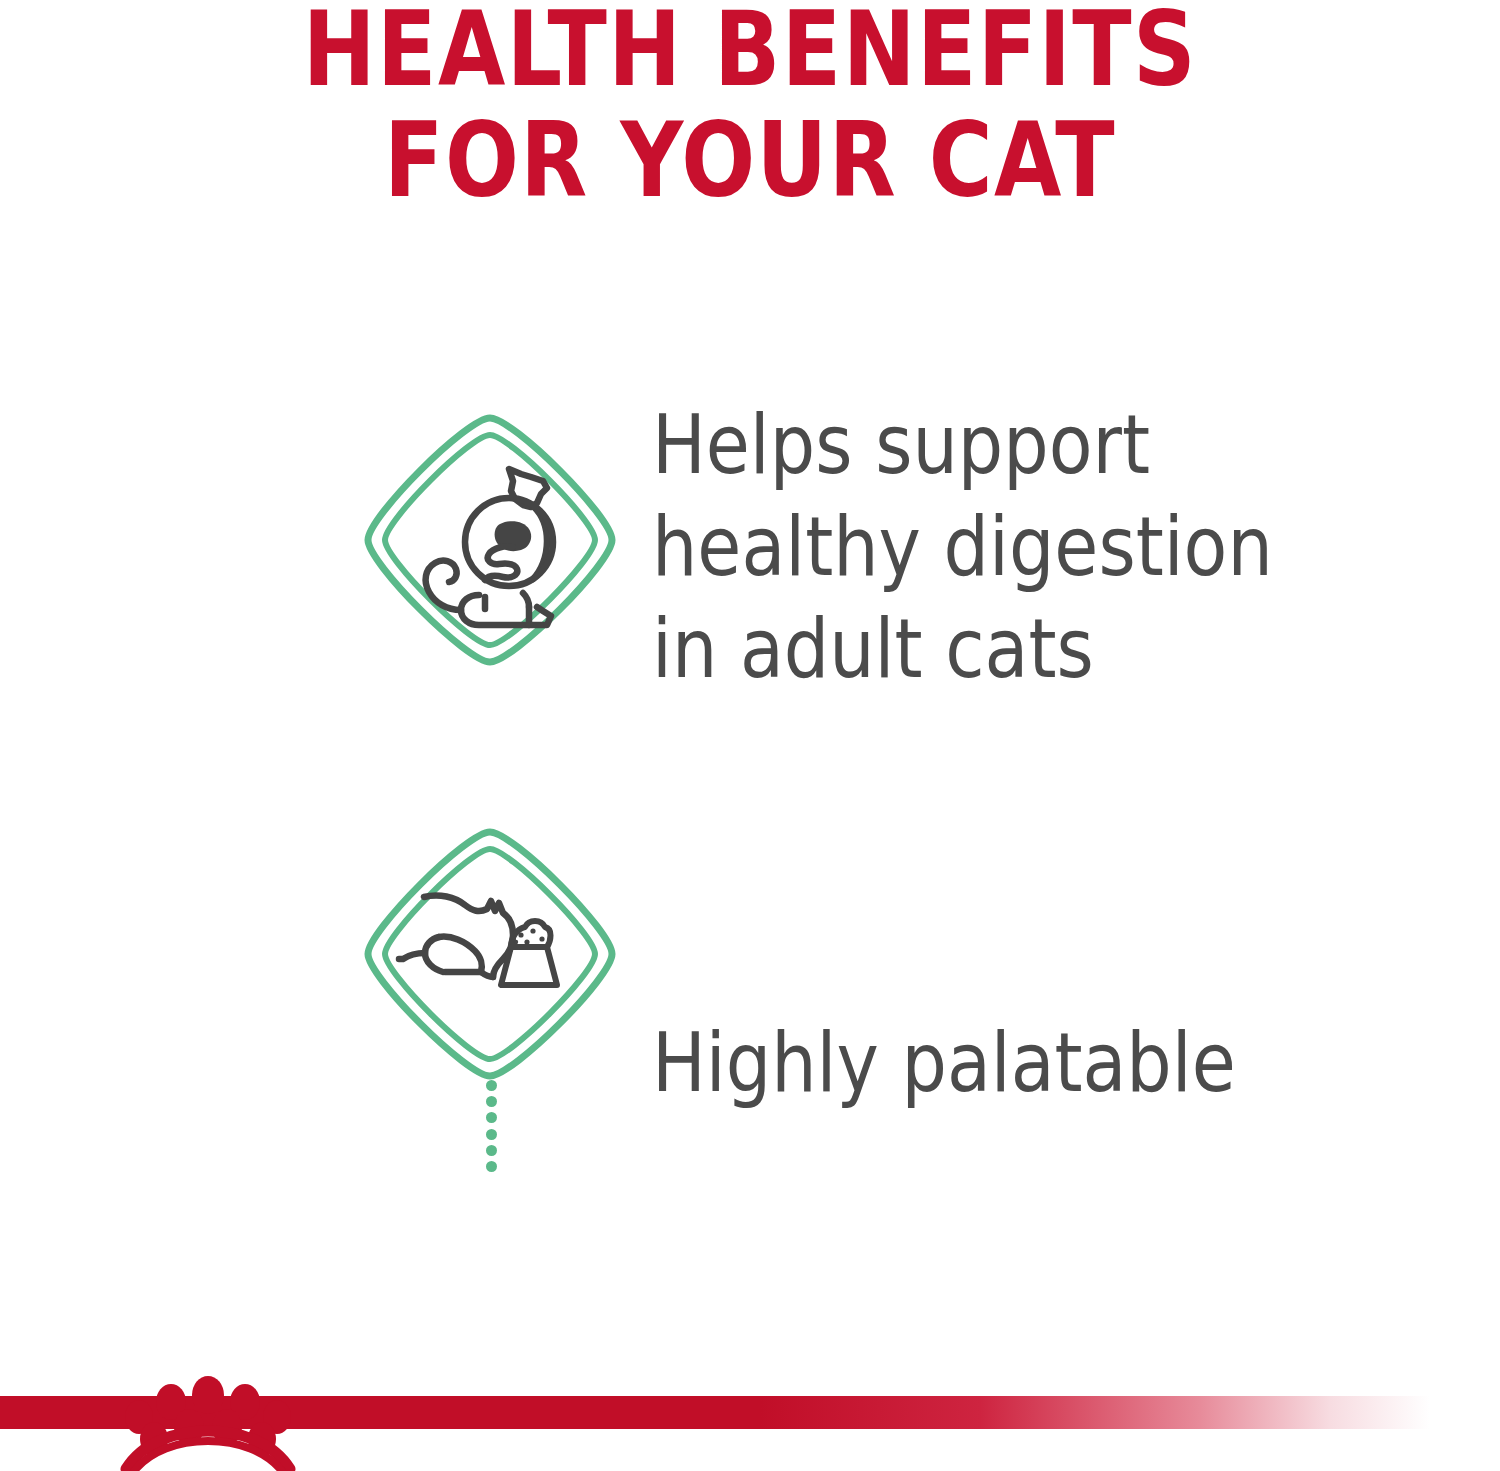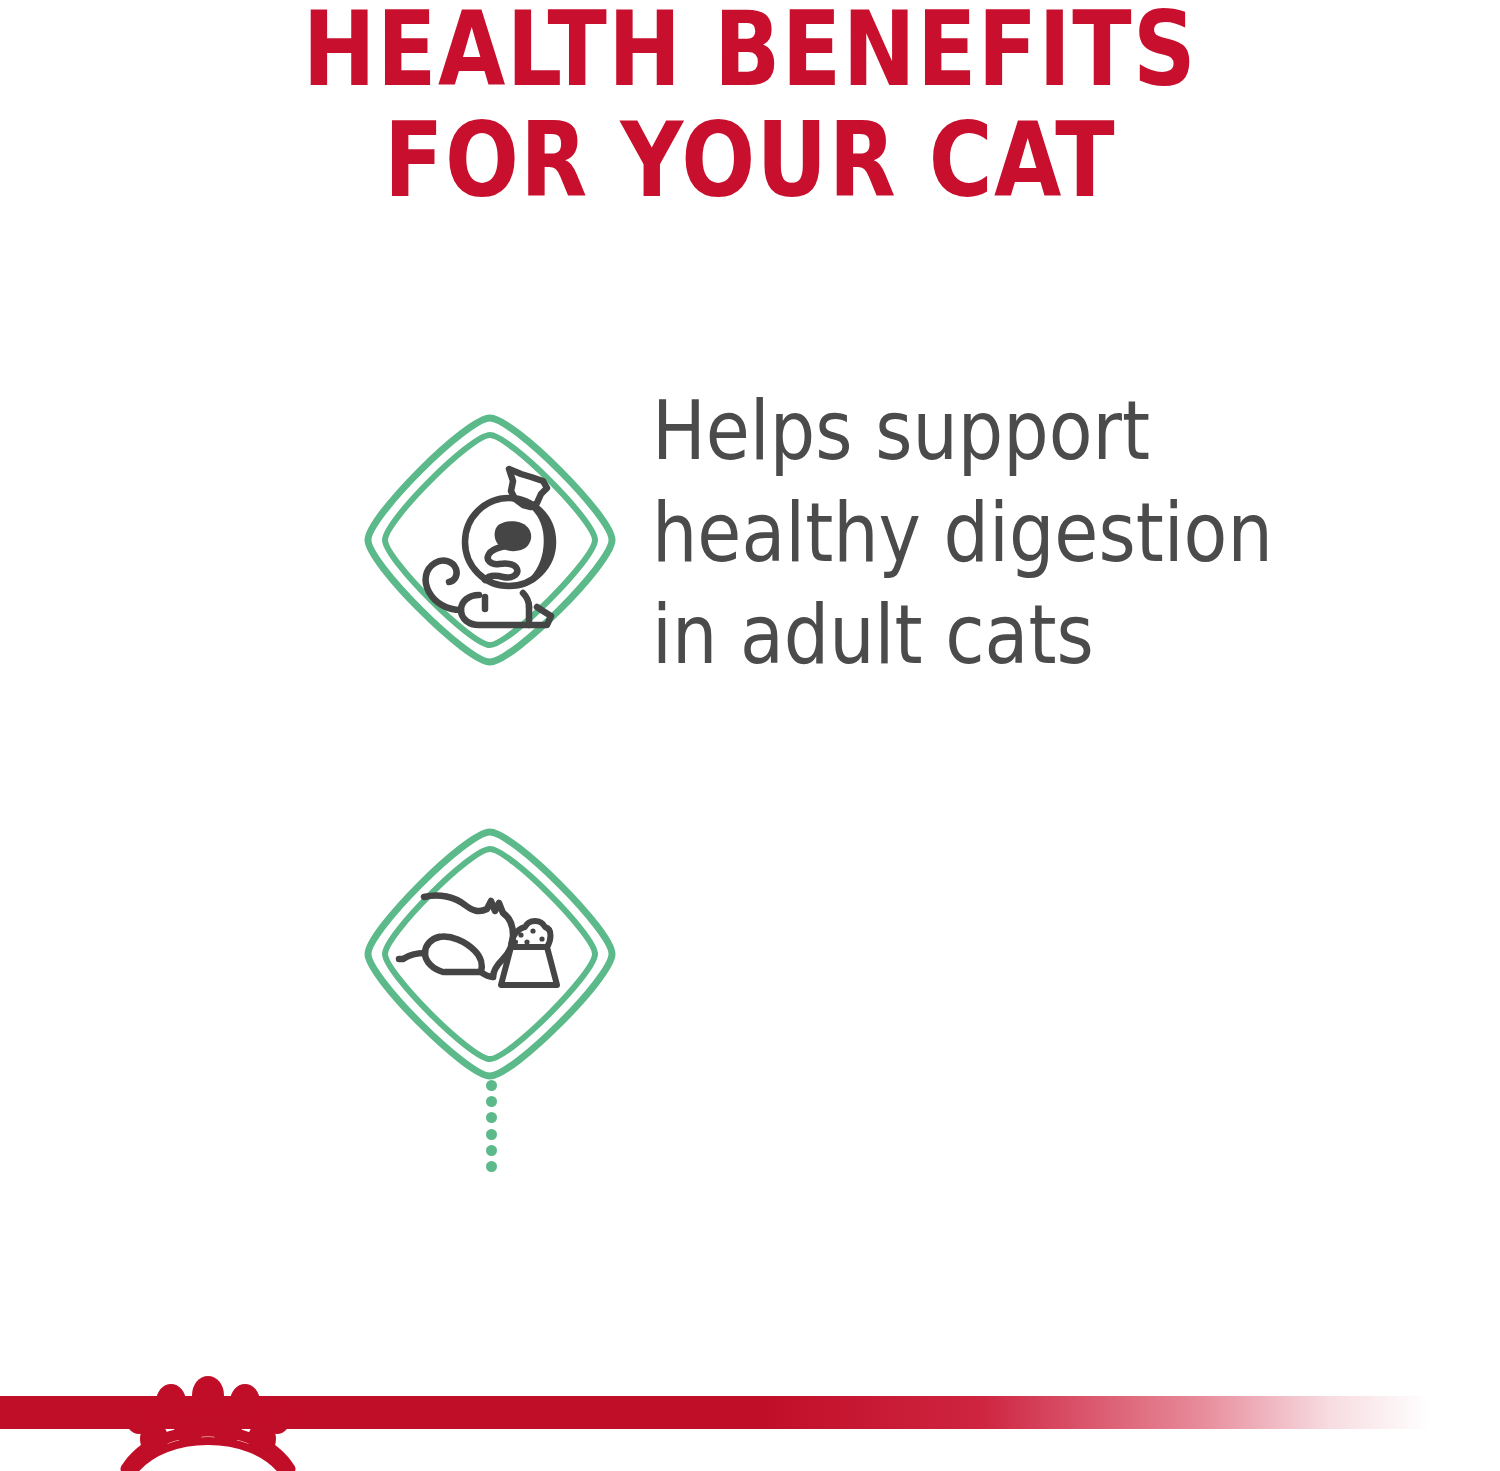--- a/index.html
+++ b/index.html
@@ -39,21 +39,21 @@
   
   .benefits {
     position: absolute;
     top: 380px;
     left: 0;
     width: 1500px;
   }
   .benefit-row {
     position: relative;
     display: flex;
-    align-items: flex-start;
+    align-items: flex-end;
     height: 320px;
   }
   .icon-cell {
     position: relative;
     width: 300px;
     margin-left: 340px;
     height: 320px;
     flex: 0 0 300px;
     display: flex;
     align-items: center;
@@ -236,20 +236,23 @@
           <g fill="#454545">
             <circle cx="160" cy="110" r="2.6"></circle>
             <circle cx="172" cy="106" r="2.6"></circle>
             <circle cx="181" cy="114" r="2.6"></circle>
             <circle cx="166" cy="117" r="2.6"></circle>
             <circle cx="155" cy="117" r="2.2"></circle>
           </g>
         </svg>
       </div>
     </div>
+    <div class="label-cell">
+      <div class="benefit-label">Highly palatable</div>
+    </div>
   </div>
 
 </div>
 
 <div class="footer">
   <div class="footer-band"></div>
   <div class="footer-logo">
     <svg width="210" height="100" viewBox="0 0 210 100">
       <g fill="#C10E28">
 

